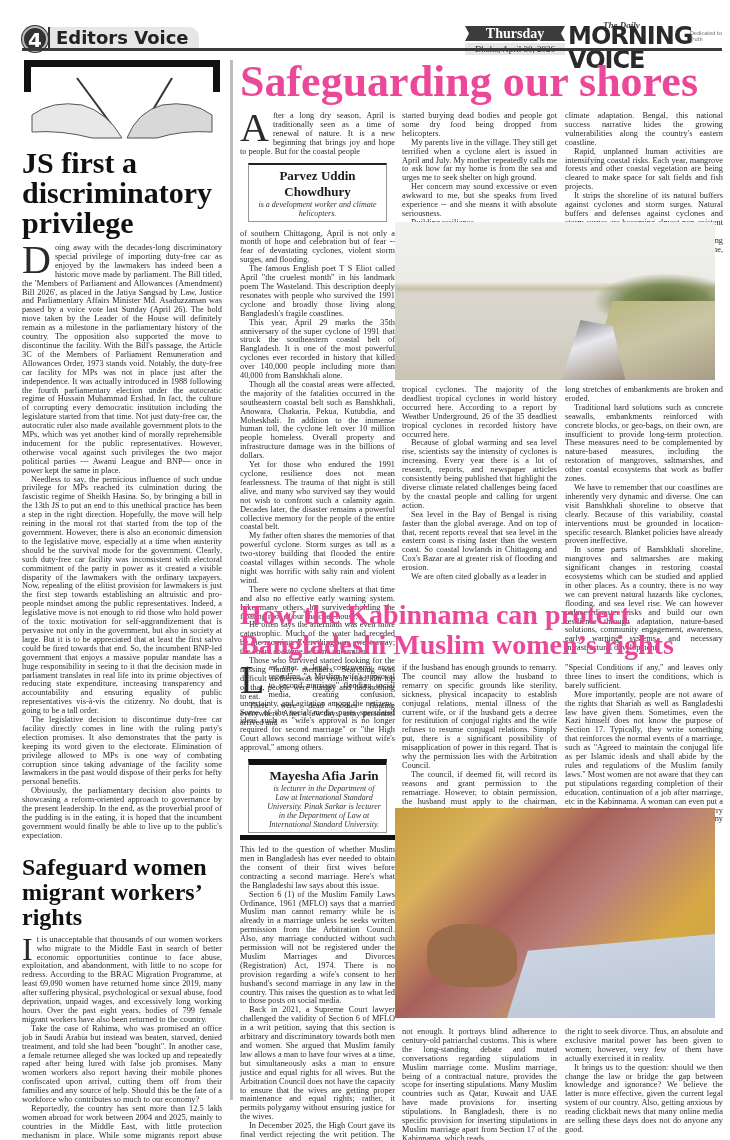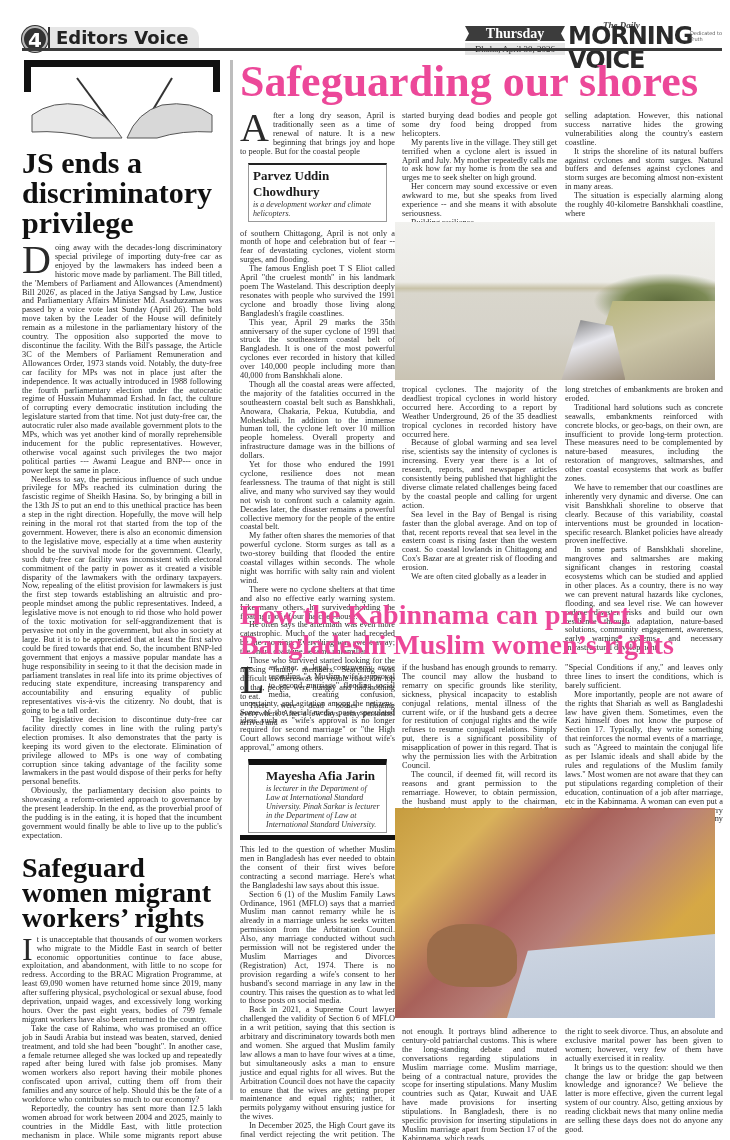--- a/index.html
+++ b/index.html
@@ -13,29 +13,29 @@
   .date { background: #e6e6e6; font: 9px "Liberation Serif", serif; text-align: center; height: 12px; line-height: 12px; margin-top: 2px; color: #333; }
   .logo { position: absolute; left: 568px; top: 24px; width: 155px; height: 24px; }
   .logo .big { position: absolute; font: 900 24px "DejaVu Sans", sans-serif; color: #2a2a2a; letter-spacing: -1px; line-height: 24px; }
   .logo .daily { position: absolute; left: 35px; top: -4px; font: italic bold 9px "Liberation Serif", serif; color: #444; }
   .logo .tag { position: absolute; left: 122px; top: 6px; font: 5px "DejaVu Sans", sans-serif; color: #555; }
   .vrule { position: absolute; left: 230px; top: 60px; width: 3px; height: 1040px; background: #bdbdbd; }
   .col-left { position: absolute; left: 22px; top: 60px; width: 200px; }
   .hands { width: 200px; height: 80px; position: relative; }
   .hands .bracket { position: absolute; left: 2px; top: 0; width: 196px; height: 32px; border: 7px solid #111; border-bottom: none; }
   .edit-title { font: bold 30px "Liberation Serif", serif; line-height: 30px; margin-top: 8px; color: #111; }
-  .edit-title.small { font-size: 28px; line-height: 25px; }
+  .edit-title.small { font-size: 24px; line-height: 25px; }
   p.body { font-size: 8.3px; line-height: 8.9px; text-align: justify; text-indent: 9px; color: #2a2a2a; }
   p.body.noind { text-indent: 0; }
   .dropcap { float: left; font-size: 40px; line-height: 30px; margin: 1px 4px 0 0; font-family: "Liberation Serif", serif; }
   .dropcap.sm { font-size: 32px; line-height: 24px; }
   .headline { position: absolute; font: bold 44px "Liberation Serif", serif; color: #ec4899; line-height: 44px; white-space: nowrap; }
   .headline2 { position: absolute; font: bold 28px "Liberation Serif", serif; color: #ec4899; line-height: 30px; }
   .col { position: absolute; }
-  .byline-box { border: 1px solid #999; border-top: 2px solid #222; margin: 6px 8px 8px; padding: 3px 4px; text-align: left; }
+  .byline-box { border: 1px solid #999; border-top: 2px solid #222; margin: 6px 8px 8px; padding: 3px 4px; text-align: center; }
   .byline-box.dark { border-top: 6px solid #111; padding-left: 17px; }
   .byline-box .name { font: bold 13px "Liberation Serif", serif; }
   .byline-box .role { font: italic 8px "Liberation Serif", serif; line-height: 9px; color: #333; }
   .photo { position: absolute; overflow: hidden; }
   .shore-photo { background: linear-gradient(180deg, #f1f1ee 0%, #ecebe6 38%, #c8c2a8 42%, #d9d6cc 45%, #d6d3ca 70%, #c9c3b3 100%); }
   .shore-photo .trees { position: absolute; right: 0; top: 32%; width: 38%; height: 30%; background: radial-gradient(ellipse at 60% 60%, #5d6b3c 0%, #7c8a55 40%, transparent 70%); }
   .shore-photo .path { position: absolute; right: 0; bottom: 0; width: 40%; height: 50%; background: linear-gradient(160deg, #b8b57a 0%, #cbc5a6 50%, #a79d86 100%); clip-path: polygon(20% 0, 100% 0, 100% 100%, 0 100%); }
   .shore-photo .boat { position: absolute; left: 52%; bottom: 0; width: 20%; height: 38%; background: linear-gradient(160deg, #777 0%, #e8e8ee 40%, #9a8d7a 100%); clip-path: polygon(30% 0, 80% 10%, 100% 100%, 0 100%); }
   .wed-photo { background: linear-gradient(135deg, #c69c3e 0%, #d9b25a 20%, #a8615a 40%, #b8807a 55%, #d6a845 75%, #c9a24a 100%); }
   .wed-photo .paper { position: absolute; left: 35%; bottom: 0; width: 65%; height: 40%; background: linear-gradient(170deg, #cfd7e3 0%, #b9c5d6 100%); clip-path: polygon(10% 20%, 100% 0, 100% 100%, 0 100%); }
@@ -64,21 +64,21 @@
 <div class="col-left">
   <div class="hands">
     <div class="bracket"></div>
     <svg width="200" height="80" style="position:absolute;left:0;top:0">
       <line x1="55" y1="18" x2="92" y2="68" stroke="#333" stroke-width="2"></line>
       <line x1="150" y1="18" x2="120" y2="68" stroke="#333" stroke-width="2"></line>
       <path d="M10 55 Q30 40 60 45 Q85 52 100 78 L70 78 Q40 70 10 72 Z" fill="#e8e8e8" stroke="#555" stroke-width="1"></path>
       <path d="M190 55 Q170 40 140 45 Q115 52 105 78 L135 78 Q160 70 190 72 Z" fill="#d8d8d8" stroke="#555" stroke-width="1"></path>
     </svg>
   </div>
-  <div class="edit-title">JS ends a discriminatory privilege</div>
+  <div class="edit-title">JS first a discriminatory privilege</div>
   <div style="margin-top:6px">
     <p class="body noind"><span class="dropcap">D</span><span>oing away with the decades-long discriminatory special privilege of importing duty-free car as enjoyed by the lawmakers has indeed been a historic move made by parliament.  The Bill titled, the 'Members of Parliament and Allowances (Amendment) Bill 2026', as placed in the Jatiya Sangsad by Law, Justice and Parliamentary Affairs Minister Md. Asaduzzaman was passed by a voice vote last Sunday (April 26). The bold move taken by the Leader of the House will definitely remain as a milestone in the parliamentary history of the country. The opposition also supported the move to discontinue the facility. With the Bill's passage, the Article 3C of the Members of Parliament Remuneration and Allowances Order, 1973 stands void.    Notably, the duty-free car facility for MPs was not in place just after the independence. It was actually introduced in 1988 following the fourth parliamentary election under the autocratic regime of Hussain Muhammad Ershad. In fact, the culture of corrupting every democratic institution including the legislature started from that time. Not just duty-free car, the autocratic ruler also made available government plots to the MPs, which was yet another kind of morally reprehensible inducement for the public representatives.  However, otherwise vocal against such privileges the two major political parties --- Awami League and BNP--- once in power kept the same in place.</span></p>
     <p class="body">Needless to say, the pernicious influence of such undue privilege for MPs reached its culmination during the fascistic regime of Sheikh Hasina. So, by bringing a bill in the 13th JS to put an end to this unethical practice has been a step in the right direction. Hopefully, the move will help reining in the moral rot that started from the top of the government. However, there is also an economic dimension to the legislative move, especially at a time when austerity should be the survival mode for the government. Clearly, such duty-free car facility was inconsistent with electoral commitment of the party in power as it created a visible disparity of the lawmakers with the ordinary taxpayers. Now, repealing of the elitist provision for lawmakers is just the first step towards establishing an altruistic and pro-people mindset among the public representatives. Indeed, a legislative move is not enough to rid those who hold power of the toxic motivation for self-aggrandizement that is pervasive not only in the government, but also in society at large. But it is to be appreciated that at least the first salvo could be fired towards that end.  So, the incumbent BNP-led government that enjoys a massive popular mandate has a huge responsibility in seeing to it that the decision made in parliament translates in real life into its prime objectives of reducing state expenditure, increasing transparency and accountability and ensuring equality of public representatives vis-à-vis the citizenry.  No doubt, that is going to be a tall order.</p>
     <p class="body">The legislative decision to discontinue duty-free car facility directly comes in line with the ruling party's election promises. It also demonstrates that the party is keeping its word given to the electorate. Elimination of privilege allowed to MPs is one way of combating corruption since taking advantage of the facility some lawmakers in the past would dispose of their perks for hefty personal benefits.</p>
     <p class="body">Obviously, the parliamentary decision also points to showcasing a reform-oriented approach to governance by the present leadership. In the end, as the proverbial proof of the pudding is in the eating, it is hoped that the incumbent government would finally be able to live up to the public's expectation.</p>
   </div>
   <div class="edit-title small" style="margin-top:14px">Safeguard women migrant workers’ rights</div>
   <div style="margin-top:6px">
     <p class="body noind"><span class="dropcap sm">I</span><span>t is unacceptable that thousands of our women workers who migrate to the Middle East in search of better economic opportunities continue to face abuse, exploitation, and abandonment, with little to no scope for redress. According to the BRAC Migration Programme, at least 69,090 women have returned home since 2019, many after suffering physical, psychological or sexual abuse, food deprivation, unpaid wages, and excessively long working hours. Over the past eight years, bodies of 799 female migrant workers have also been returned to the country.</span></p>
     <p class="body">Take the case of Rahima, who was promised an office job in Saudi Arabia but instead was beaten, starved, denied treatment, and told she had been "bought". In another case, a female returnee alleged she was locked up and repeatedly raped after being lured with false job promises. Many women workers also report having their mobile phones confiscated upon arrival, cutting them off from their families and any source of help. Should this be the fate of a workforce who contributes so much to our economy?</p>
@@ -109,21 +109,22 @@
 
 <div class="col" style="left:402px;top:112px;width:155px">
   <p class="body noind">started burying dead bodies and people got some dry food being dropped from helicopters.</p>
   <p class="body">My parents live in the village. They still get terrified when a cyclone alert is issued in April and July. My mother repeatedly calls me to ask how far my home is from the sea and urges me to seek shelter on high ground.</p>
   <p class="body">Her concern may sound excessive or even awkward to me, but she speaks from lived experience -- and she means it with absolute seriousness.</p>
   <p class="body">Building resilience</p>
   <p class="body">Due to various geographical factors, the Bay of Bengal is often called a hotbed for powerful</p>
 </div>
 
 <div class="col" style="left:565px;top:112px;width:158px">
-  <p class="body noind">selling adaptation. However, this national success narrative hides the growing vulnerabilities along the country's eastern coastline.</p>
+  <p class="body noind">climate adaptation. Bengal, this national success narrative hides the growing vulnerabilities along the country's eastern coastline.</p>
+  <p class="body">Rapid, unplanned human activities are intensifying coastal risks. Each year, mangrove forests and other coastal vegetation are being cleared to make space for salt fields and fish projects.</p>
   <p class="body">It strips the shoreline of its natural buffers against cyclones and storm surges. Natural buffers and defenses against cyclones and storm surges are becoming almost non-existent in many areas.</p>
   <p class="body">The situation is especially alarming along the roughly 40-kilometre Banshkhali coastline, where</p>
 </div>
 
 <div class="photo shore-photo" style="left:395px;top:222px;width:320px;height:158px">
   <div class="trees"></div>
   <div class="path"></div>
   <div class="boat"></div>
 </div>
 

